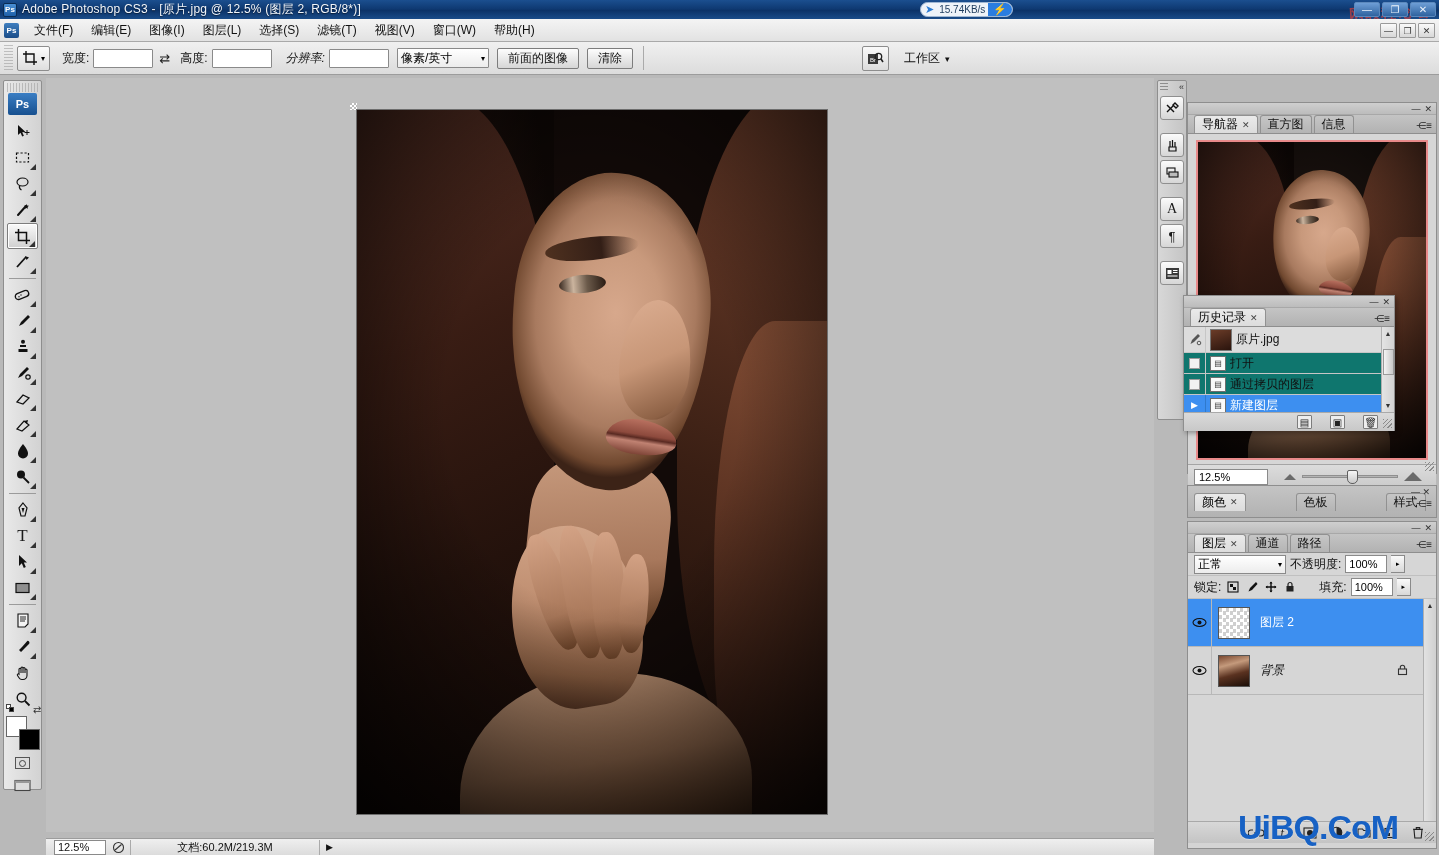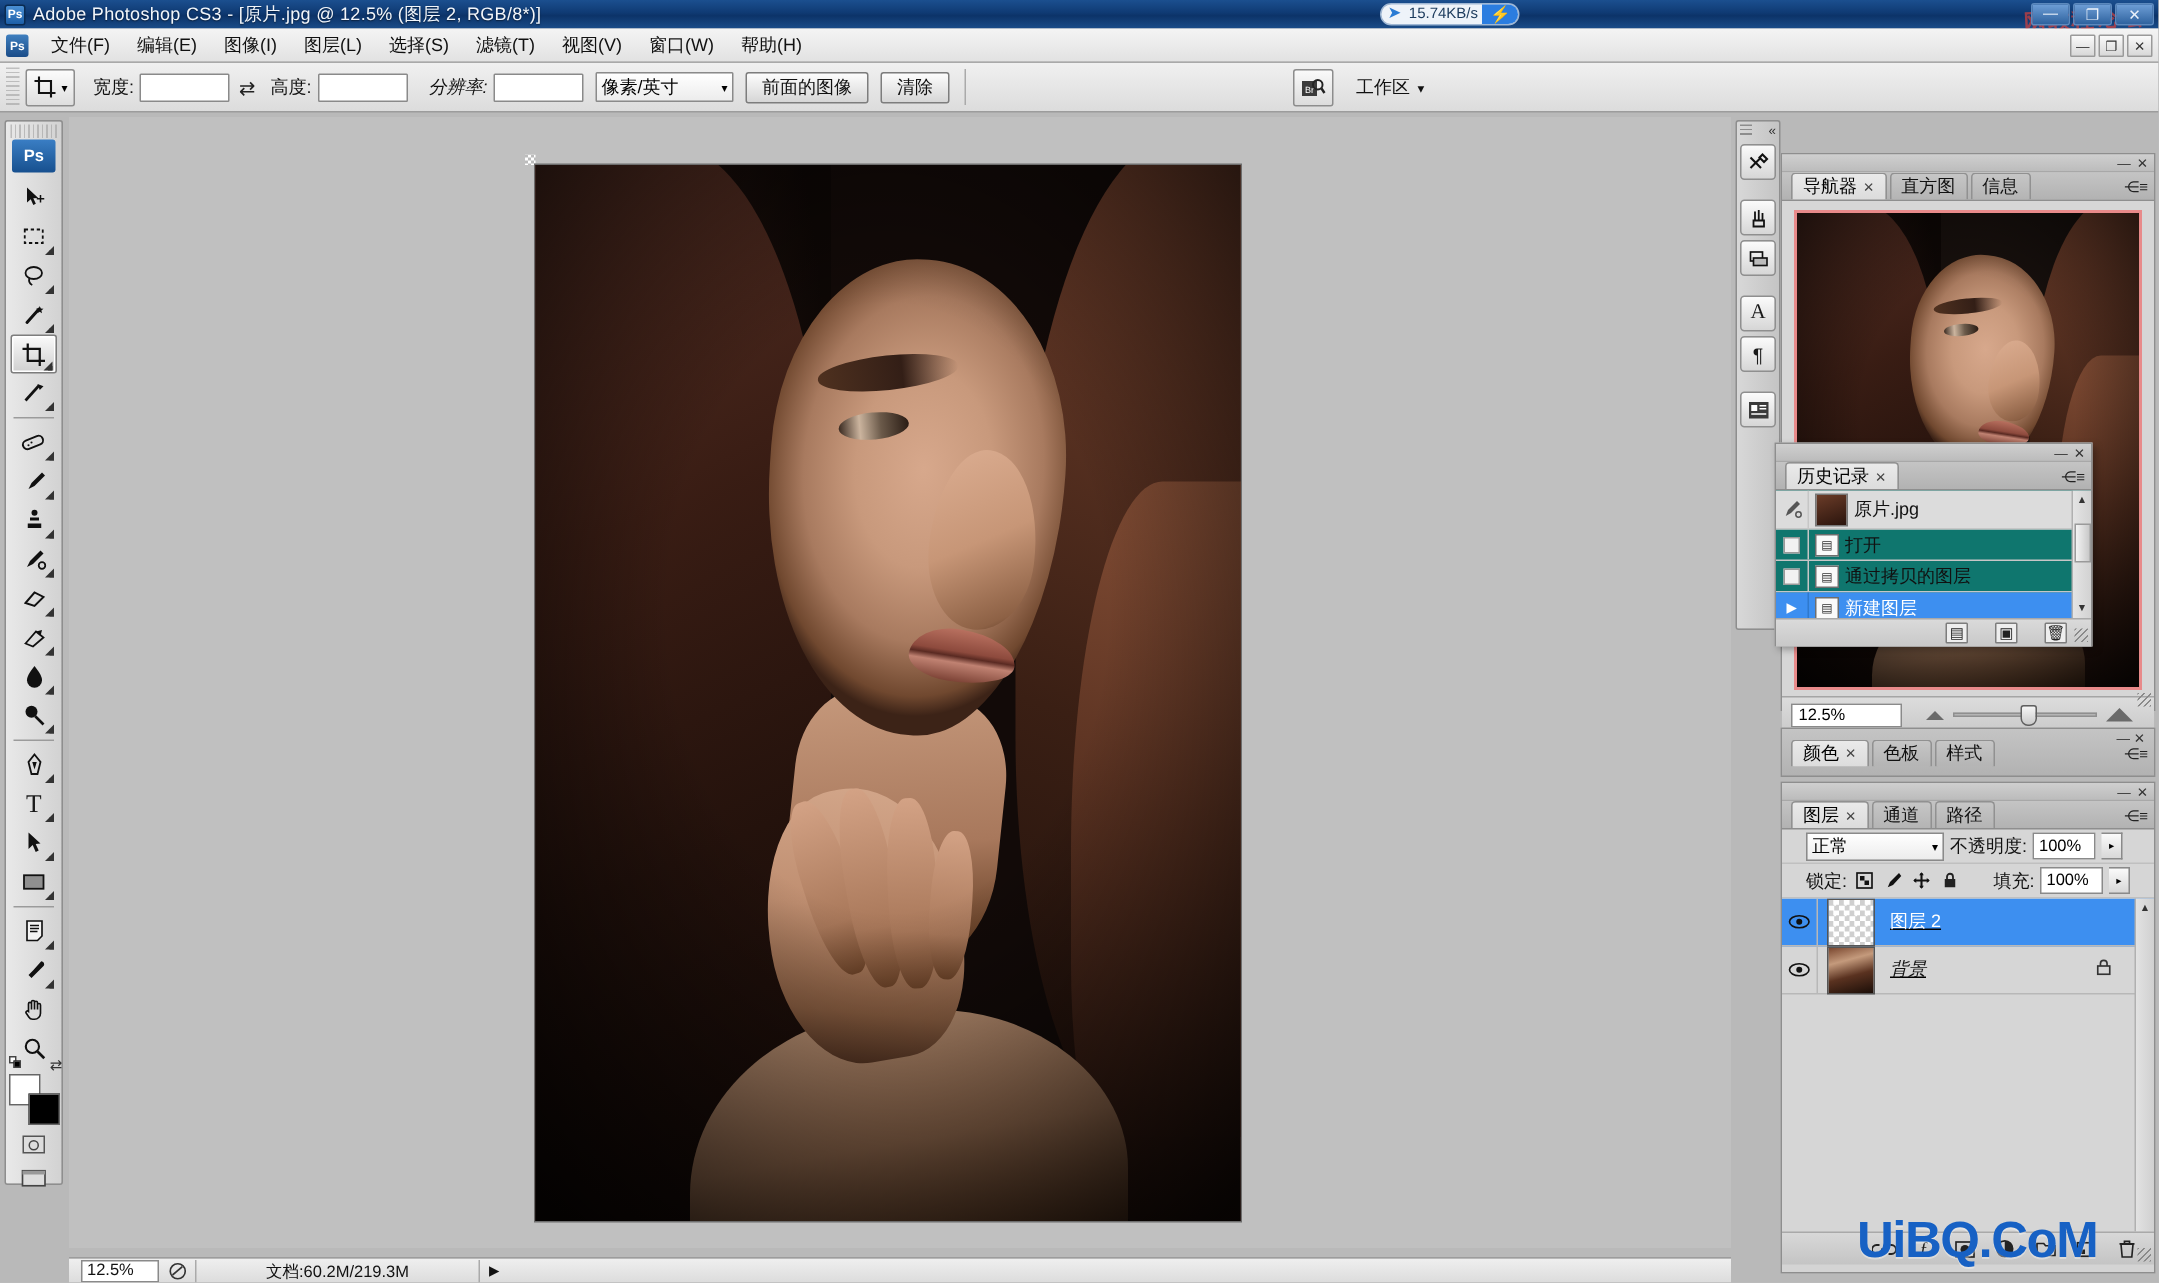--- a/index.html
+++ b/index.html
@@ -281,34 +281,34 @@
   .hist-foot{height:19px;background:linear-gradient(180deg,#dadada,#c8c8c8);
     display:flex;align-items:center;justify-content:flex-end;gap:18px;padding-right:16px;border-top:1px solid #a9a9a9;}
   .hf-ico{width:15px;height:14px;display:flex;align-items:center;justify-content:center;font-size:10px;color:#222;
     border:1px solid #7d7d7d;background:#eee;border-radius:1px;}
 
   
   #colorPanel{left:1187px;top:485px;width:250px;height:33px;}
 
   
   #layersPanel{left:1187px;top:521px;width:250px;height:328px;}
-  .lay-ctrl{display:flex;align-items:center;height:23px;padding:0 16px;gap:4px;
+  .lay-ctrl{display:flex;align-items:center;height:23px;padding:0 6px;gap:4px;
     background:#d6d6d6;border-bottom:1px solid #c0c0c0;}
   .blend-sel{
     width:92px;height:19px;border:1px solid #8a8a8a;background:linear-gradient(180deg,#fff,#ececec);
     display:flex;align-items:center;justify-content:space-between;padding:0 3px;font-size:12px;
   }
   .lbl{font-size:12px;color:#111;white-space:nowrap;}
   .numfield{width:42px;height:18px;border:1px solid #8a8a8a;background:#fff;font-size:11px;
     display:flex;align-items:center;padding-left:3px;}
   .spin{width:14px;height:18px;border:1px solid #8a8a8a;border-left:none;
     background:linear-gradient(180deg,#fafafa,#d8d8d8);display:flex;align-items:center;justify-content:center;font-size:7px;}
   .lock-ico{width:15px;height:15px;display:flex;align-items:center;justify-content:center;font-size:11px;color:#1a1a1a;}
   .layer-list{background:#d6d6d6;position:relative;height:222px;overflow:hidden;}
-  .layer-row{height:32px;display:flex;align-items:center;border-bottom:1px solid #b8b8b8;position:relative;text-decoration:underline;}
+  .layer-row{height:48px;display:flex;align-items:center;border-bottom:1px solid #b8b8b8;position:relative;}
   .layer-row.sel{background:#3d8ff0;}
   .lr-eye{width:24px;height:100%;display:flex;align-items:center;justify-content:center;
     border-right:1px solid #b8b8b8;font-size:12px;color:#111;}
   .lr-thumb{width:32px;height:32px;margin-left:6px;border:1px solid #555;background:#fff;}
   .lr-thumb.trans{background:repeating-conic-gradient(#fff 0% 25%, #cfcfcf 0% 50%) 0 0/7px 7px;}
   .lr-thumb.photo1{background:linear-gradient(165deg,#7a472f 0%,#c49a7c 30%,#5a3220 60%,#1b0e08 100%);}
   .lr-name{margin-left:10px;font-size:12px;color:#111;}
   .layer-row.sel .lr-name{color:#fff;}
   .lr-lock{position:absolute;right:28px;font-size:11px;color:#333;}
   .lay-sbar{position:absolute;right:0;top:0;width:13px;height:100%;
@@ -762,21 +762,21 @@
     </div>
     <div class="hist-foot">
       <div class="hf-ico">▤</div>
       <div class="hf-ico">▣</div>
       <div class="hf-ico">🗑</div>
       <div class="resize-grip"></div>
     </div>
   </div>
 
   <div class="panel" id="colorPanel">
-    <div class="tabrow" style="height:32px;align-items:center;">
+    <div class="tabrow" style="height:32px;align-items:center;gap:48px;">
       <div class="tab active">
         <span>颜色</span>
         <span class="x">✕</span>
       </div>
       <div class="tab">
         <span>色板</span>
       </div>
       <div class="tab">
         <span>样式</span>
       </div>

